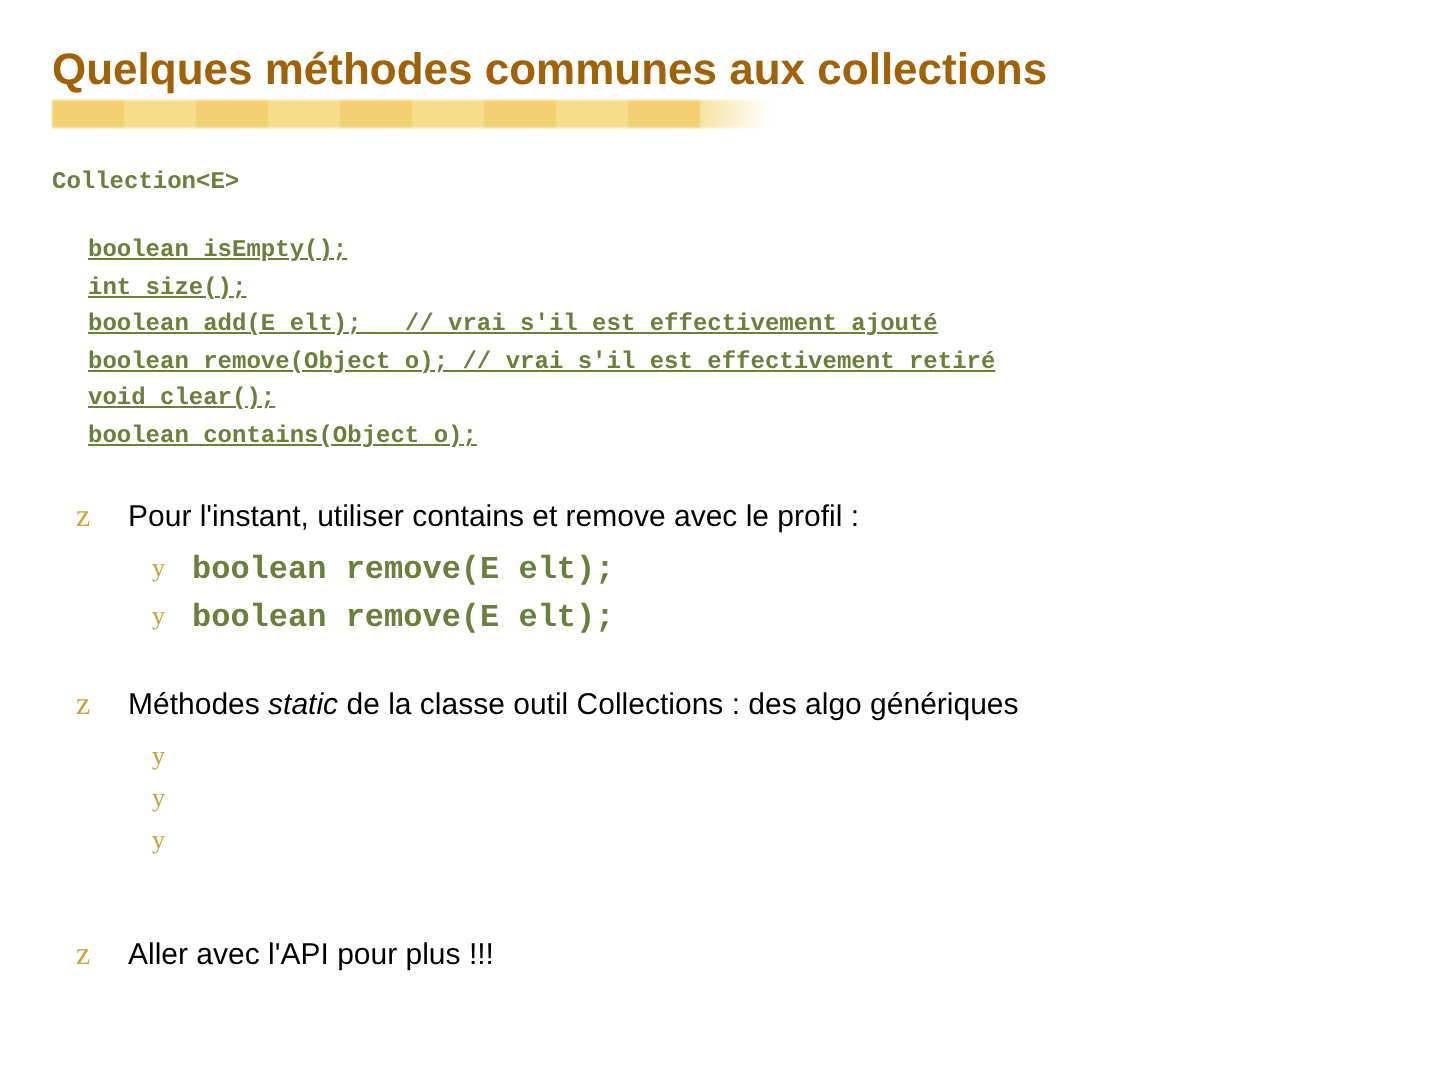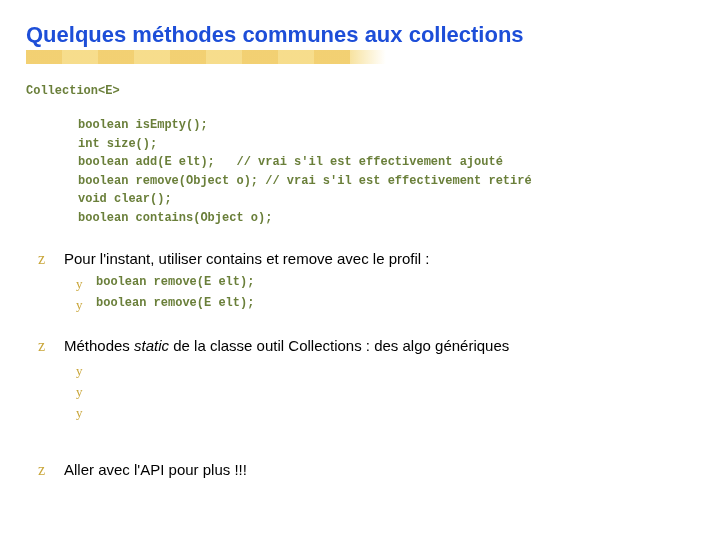--- a/index.html
+++ b/index.html
@@ -7,21 +7,21 @@
     width: 720px;
     height: 540px;
     background: #ffffff;
     font-family: Arial, Helvetica, sans-serif;
     overflow: hidden;
     position: relative;
   }
   .title {
     font-size: 22px;
     font-weight: bold;
-    color: #1d4ed8;
+    color: #a16207;
     padding: 22px 0 0 26px;
     position: relative;
     z-index: 2;
   }
   .underline {
     position: absolute;
     left: 26px;
     top: 50px;
     width: 360px;
     height: 14px;
@@ -54,22 +54,23 @@
     font-weight: bold;
     color: #6a7f3a;
   }
   .heading2 {
     font-size: 12px;
     margin: 36px 0 0 26px;
   }
   .codeblock {
     font-size: 12px;
     line-height: 1.55;
-    margin: 18px 0 0 78px;
+    margin: 18px 0 0 44px;
     white-space: pre;
+    text-decoration: underline;
   }
   .bullet-z {
     display: flex;
     align-items: flex-start;
     margin: 26px 0 0 38px;
     gap: 14px;
   }
   .z-marker {
     font-family: "Brush Script MT", cursive;
     color: #c9a63a;
@@ -99,21 +100,21 @@
     font-family: "Brush Script MT", cursive;
     color: #c9a63a;
     font-size: 13px;
     width: 10px;
     flex: none;
     margin-top: 1px;
   }
   .y-code {
     font-family: "Courier New", Courier, monospace;
     font-weight: bold;
-    font-size: 12px;
+    font-size: 16px;
     color: #6a7f3a;
     white-space: pre;
   }
   .gap-small { margin-top: 22px; }
   .gap-large { margin-top: 38px; }
 </style>
 </head>
 <body>
 
 <div class="underline"></div>

